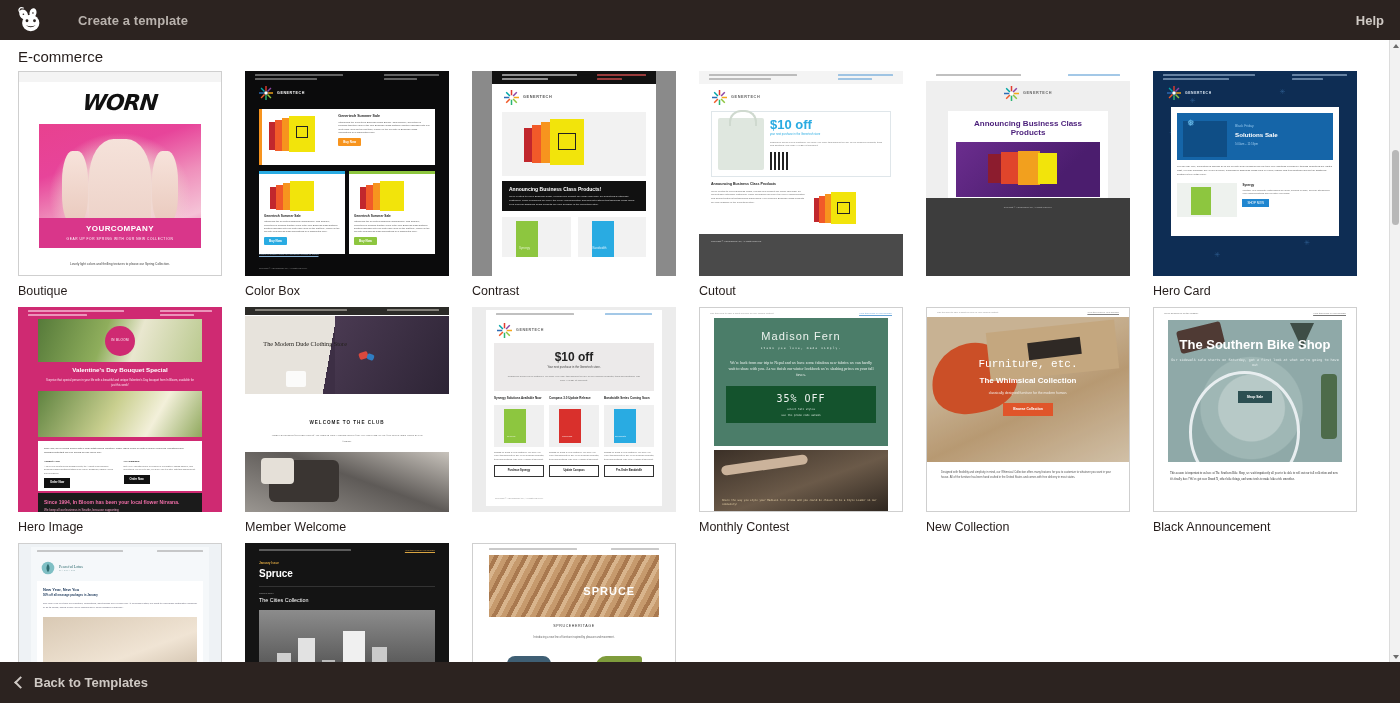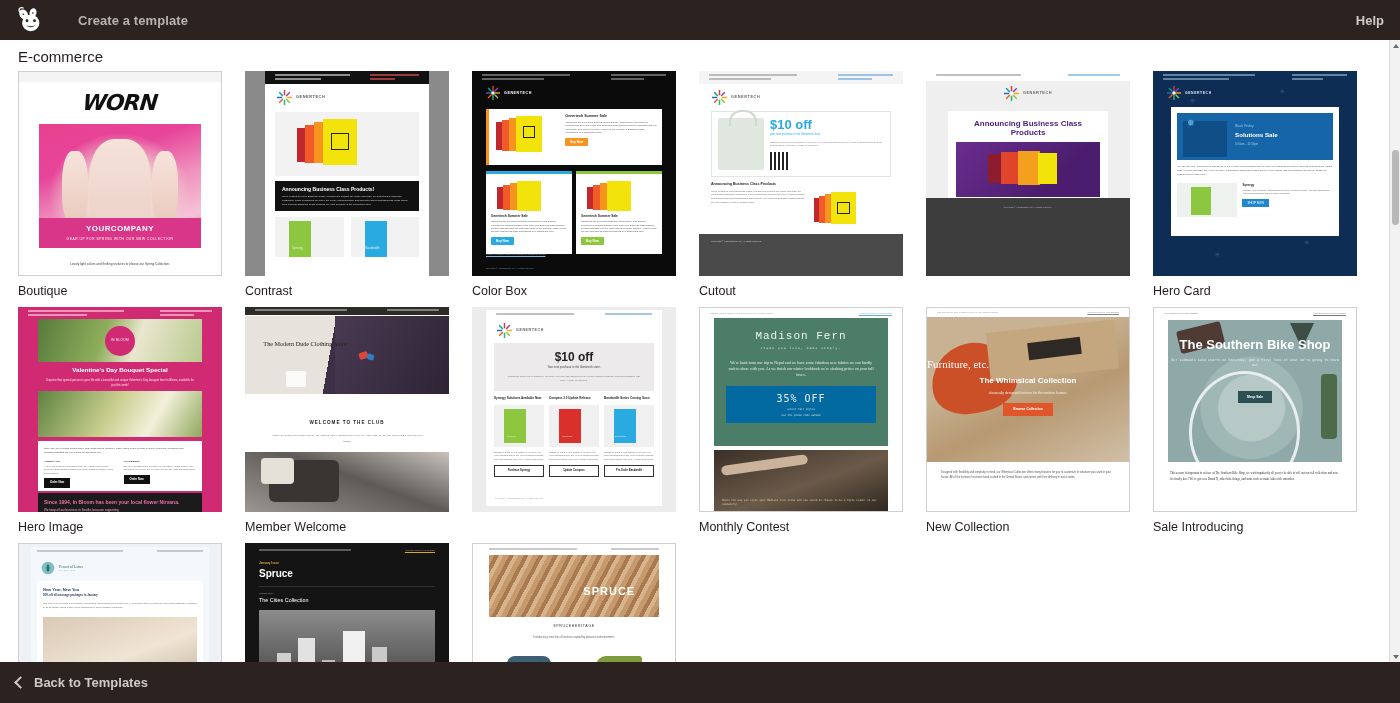--- a/index.html
+++ b/index.html
@@ -239,35 +239,35 @@
   
   .t-mono { background:#ececec; }
   .mo-sheet { position:absolute; left:14px; right:14px; top:3px; bottom:6px; background:#fff; }
   .mo-grey { background:#eceaea; text-align:center; padding:8px 6px; margin:0 8px; }
   .mo-off { font-size:12px; font-weight:bold; color:#222; line-height:1; }
   .mo-btn { border:1px solid #333; color:#222; font-size:2.6px; font-weight:bold; text-align:center; padding:3px 0; }
 
   
   .t-monthly { background:#fff; }
   .mc-green { position:absolute; left:14px; right:14px; top:10px; height:128px; background:#4b7d69; color:#edf3ef; text-align:center; }
-  .mc-title { font-family:Liberation Mono, monospace; font-size:11px; letter-spacing:1px; margin-top:11px; }
+  .mc-title { font-family:Liberation Sans, sans-serif; font-size:11px; letter-spacing:1px; margin-top:11px; }
   .mc-sub { font-family:"DejaVu Sans Mono", monospace; font-size:2.8px; letter-spacing:1.2px; margin-top:3px; }
   .mc-body { font-family:"Liberation Serif", serif; font-size:4px; margin:9px 14px 0; line-height:1.5; }
-  .mc-box { background:#0369a1; margin:8px 12px 0; padding:6px 0; }
+  .mc-box { background:#14532d; margin:8px 12px 0; padding:6px 0; }
   .mc-off { font-family:"DejaVu Sans Mono", monospace; font-size:10px; letter-spacing:1px; }
   .mc-photo { position:absolute; left:14px; right:14px; top:142px; bottom:0;
     background:linear-gradient(160deg,#3b3027,#6b5a49 55%,#2f2720); }
 
   
   .t-newcol { background:#fff; }
   .nc-photo { position:absolute; left:0; right:0; top:9px; height:145px;
     background: linear-gradient(155deg,#dcc5a4 0 35%,#c9a97f 60%,#e6d5bb 100%); overflow:hidden; }
   .nc-chair { position:absolute; left:2%; top:18%; width:42%; height:48%;
     background:#e0552a; border-radius:50% 50% 45% 45%/60% 60% 40% 40%; transform:rotate(-12deg); }
-  .nc-t1 { font-family:Liberation Serif, serif; font-size:11px; color:#fff; text-align:left; position:relative; margin-top:40px; }
+  .nc-t1 { font-family:Liberation Mono, monospace; font-size:11px; color:#fff; text-align:center; position:relative; margin-top:40px; }
   .nc-t2 { font-size:8px; color:#fff; font-weight:bold; text-align:center; position:relative; margin-top:4px; }
   .nc-t3 { font-size:3.4px; color:#f1ece6; text-align:center; position:relative; margin-top:4px; }
   .nc-btn { background:#e0552a; color:#fff; font-size:3.4px; font-weight:bold; padding:4px 10px; display:inline-block; position:relative; }
 
   
   .t-sale { background:#fff; }
   .sa-photo { position:absolute; left:14px; right:14px; top:12px; height:142px;
     background: radial-gradient(circle at 48% 62%, #b7c9c7 0 26%, #9fb7b5 27% 40%, #8fa9a8 41% 100%); overflow:hidden; }
   .sa-t { color:#fff; font-size:13px; font-weight:bold; text-align:center; position:relative; margin-top:18px; line-height:1.1; }
   .sa-sub { font-family:"DejaVu Sans Mono", monospace; color:#e6eeee; font-size:3.4px; text-align:center; position:relative; margin-top:6px; line-height:1.5;}
@@ -340,75 +340,20 @@
             </div>
           </div>
           <div class="bq-foot">Lovely light colors and thrilling textures to please our Spring Collection.</div>
         </div>
       </div>
       <div class="caption">Boutique</div>
     </div>
 
     <div class="cell">
       <div class="thumb noborder">
-        <div class="tw t-contrast">
-          <div class="ct-sheet">
-            <div class="ct-pre preheader">
-              <span style="width:52%">
-                  <span class="blurline"></span>
-                  <span class="blurline" style="width:62%"></span>
-                </span>
-              <span style="width:34%;color:#e55">
-                  <span class="blurline"></span>
-                  <span class="blurline" style="width:50%"></span>
-                </span>
-            </div>
-            <div style="display:flex;align-items:center;gap:4px;padding:6px 0 0 12px">
-              <svg width="15" height="15" viewBox="0 0 20 20">
-                <circle cx="10" cy="10" r="2.6" fill="#fff"></circle>
-                <rect x="9" y="0" width="2" height="7" fill="#e23b2e"></rect>
-                  <rect x="9" y="13" width="2" height="7" fill="#2bb673"></rect>
-                <rect x="0" y="9" width="7" height="2" fill="#2d6cb5"></rect>
-                  <rect x="13" y="9" width="7" height="2" fill="#f7a81b"></rect>
-                <rect x="9" y="0" width="2" height="7" fill="#8e46a5" transform="rotate(45 10 10)"></rect>
-                <rect x="9" y="13" width="2" height="7" fill="#f15a29" transform="rotate(45 10 10)"></rect>
-                <rect x="0" y="9" width="7" height="2" fill="#00a6a6" transform="rotate(45 10 10)"></rect>
-                <rect x="13" y="9" width="7" height="2" fill="#8dc63f" transform="rotate(45 10 10)"></rect>
-              </svg>
-              <span class="wordmark" style="font-size:3.8px;color:#555">GENERTECH</span>
-            </div>
-            <div style="margin:7px 10px 0;height:64px;background:#f2f2f2;position:relative">
-              <div style="position:absolute;left:22px;top:16px;width:11px;height:34px;background:#c1272d"></div>
-              <div style="position:absolute;left:30px;top:13px;width:12px;height:38px;background:#f15a29"></div>
-              <div style="position:absolute;left:39px;top:10px;width:12px;height:41px;background:#f7941e"></div>
-              <div style="position:absolute;left:48px;top:7px;width:34px;height:46px;background:#f2e40b"></div>
-              <div style="position:absolute;left:56px;top:21px;width:18px;height:17px;border:1.4px solid #222"></div>
-            </div>
-            <div class="ct-black" style="margin:5px 10px 0">
-              <div class="tt" style="font-size:5px;line-height:1.2">Announcing Business Class Products!</div>
-              <div style="font-size:2.5px;margin-top:3px;line-height:1.5;color:#ddd">We're excited to unveil Business Class, a brand new product line made especially for Genertech's enterprise customers. Large companies will enjoy the luxury communication and support features that Business Class offers. Four powerful Business Class products are now available in the Genertech store.</div>
-            </div>
-            <div style="display:flex;gap:7px;margin:6px 10px 0">
-              <div style="flex:1;height:40px;background:#f2f2f2;position:relative">
-                <div style="position:absolute;left:14px;top:4px;width:22px;height:36px;background:#8dc63f"></div>
-                <div style="position:absolute;left:17px;bottom:7px;color:#dff0c8;font-size:3px">Synergy</div>
-              </div>
-              <div style="flex:1;height:40px;background:#f2f2f2;position:relative">
-                <div style="position:absolute;left:14px;top:4px;width:22px;height:36px;background:#29abe2"></div>
-                <div style="position:absolute;left:15px;bottom:7px;color:#d5eefb;font-size:3px">Bandwidth</div>
-              </div>
-            </div>
-          </div>
-        </div>
-      </div>
-      <div class="caption">Contrast</div>
-    </div>
-
-    <div class="cell">
-      <div class="thumb noborder">
         <div class="tw t-colorbox">
           <div class="preheader" style="color:#9a9a9a">
             <span style="width:48%">
                 <span class="blurline"></span>
                 <span class="blurline" style="width:70%"></span>
               </span>
             <span style="width:30%">
                 <span class="blurline"></span>
                 <span class="blurline" style="width:60%"></span>
               </span>
@@ -465,20 +410,75 @@
             </div>
             <div class="tt" style="font-size:3.2px;color:#222;margin-top:3px">Genertech Summer Sale</div>
             <div style="font-size:2.3px;color:#555;margin-top:2px;line-height:1.45">Introducing the Genertech Business Class Bundle. This summer, Genertech is bundling together each of the four Business Class software solution packages into one multi-pack. Now for the first time, unlock up the full suite of Business Class applications for a discounted price.</div>
             <span class="cb-btn" style="background:#8dc63f;margin-top:3px">Buy Now</span>
           </div>
           <div style="position:absolute;left:14px;bottom:20px;font-size:2.4px;color:#8ab4d8;text-decoration:underline">Follow on Twitter   Follow on Facebook   Forward to Friend</div>
           <div style="position:absolute;left:14px;bottom:6px;font-size:2.2px;color:#8a8a8a">Copyright © YOURCOMPANY, All rights reserved.</div>
         </div>
       </div>
       <div class="caption">Color Box</div>
+    </div>
+
+    <div class="cell">
+      <div class="thumb noborder">
+        <div class="tw t-contrast">
+          <div class="ct-sheet">
+            <div class="ct-pre preheader">
+              <span style="width:52%">
+                  <span class="blurline"></span>
+                  <span class="blurline" style="width:62%"></span>
+                </span>
+              <span style="width:34%;color:#e55">
+                  <span class="blurline"></span>
+                  <span class="blurline" style="width:50%"></span>
+                </span>
+            </div>
+            <div style="display:flex;align-items:center;gap:4px;padding:6px 0 0 12px">
+              <svg width="15" height="15" viewBox="0 0 20 20">
+                <circle cx="10" cy="10" r="2.6" fill="#fff"></circle>
+                <rect x="9" y="0" width="2" height="7" fill="#e23b2e"></rect>
+                  <rect x="9" y="13" width="2" height="7" fill="#2bb673"></rect>
+                <rect x="0" y="9" width="7" height="2" fill="#2d6cb5"></rect>
+                  <rect x="13" y="9" width="7" height="2" fill="#f7a81b"></rect>
+                <rect x="9" y="0" width="2" height="7" fill="#8e46a5" transform="rotate(45 10 10)"></rect>
+                <rect x="9" y="13" width="2" height="7" fill="#f15a29" transform="rotate(45 10 10)"></rect>
+                <rect x="0" y="9" width="7" height="2" fill="#00a6a6" transform="rotate(45 10 10)"></rect>
+                <rect x="13" y="9" width="7" height="2" fill="#8dc63f" transform="rotate(45 10 10)"></rect>
+              </svg>
+              <span class="wordmark" style="font-size:3.8px;color:#555">GENERTECH</span>
+            </div>
+            <div style="margin:7px 10px 0;height:64px;background:#f2f2f2;position:relative">
+              <div style="position:absolute;left:22px;top:16px;width:11px;height:34px;background:#c1272d"></div>
+              <div style="position:absolute;left:30px;top:13px;width:12px;height:38px;background:#f15a29"></div>
+              <div style="position:absolute;left:39px;top:10px;width:12px;height:41px;background:#f7941e"></div>
+              <div style="position:absolute;left:48px;top:7px;width:34px;height:46px;background:#f2e40b"></div>
+              <div style="position:absolute;left:56px;top:21px;width:18px;height:17px;border:1.4px solid #222"></div>
+            </div>
+            <div class="ct-black" style="margin:5px 10px 0">
+              <div class="tt" style="font-size:5px;line-height:1.2">Announcing Business Class Products!</div>
+              <div style="font-size:2.5px;margin-top:3px;line-height:1.5;color:#ddd">We're excited to unveil Business Class, a brand new product line made especially for Genertech's enterprise customers. Large companies will enjoy the luxury communication and support features that Business Class offers. Four powerful Business Class products are now available in the Genertech store.</div>
+            </div>
+            <div style="display:flex;gap:7px;margin:6px 10px 0">
+              <div style="flex:1;height:40px;background:#f2f2f2;position:relative">
+                <div style="position:absolute;left:14px;top:4px;width:22px;height:36px;background:#8dc63f"></div>
+                <div style="position:absolute;left:17px;bottom:7px;color:#dff0c8;font-size:3px">Synergy</div>
+              </div>
+              <div style="flex:1;height:40px;background:#f2f2f2;position:relative">
+                <div style="position:absolute;left:14px;top:4px;width:22px;height:36px;background:#29abe2"></div>
+                <div style="position:absolute;left:15px;bottom:7px;color:#d5eefb;font-size:3px">Bandwidth</div>
+              </div>
+            </div>
+          </div>
+        </div>
+      </div>
+      <div class="caption">Contrast</div>
     </div>
 
     <div class="cell">
       <div class="thumb noborder">
         <div class="tw t-cutout">
           <div style="background:#f4f4f4" class="preheader">
             <span style="width:48%;color:#999">
                 <span class="blurline"></span>
                 <span class="blurline" style="width:70%"></span>
               </span>
@@ -841,21 +841,21 @@
             <div style="position:absolute;right:3%;top:38%;width:9%;height:46%;background:#4d6b4a;border-radius:4px"></div>
             <div class="sa-t">The Southern Bike Shop</div>
             <div class="sa-sub">Our sidewalk sale starts on Saturday, get a first look at what we're going to have out</div>
             <div style="text-align:center;margin-top:22px">
               <span class="sa-btn">Shop Sale</span>
             </div>
           </div>
           <div style="position:absolute;left:16px;right:16px;top:162px;font-family:'Liberation Serif',serif;font-size:3px;color:#333;line-height:2">This season is important to us here at The Southern Bike Shop, we wait impatiently all year to be able to roll out our fall collection and now it's finally here! We've got new Brand X, other bike things, and some tools to make bikes ride smoother.</div>
         </div>
       </div>
-      <div class="caption">Sale Introducing</div>
+      <div class="caption">Black Announcement</div>
     </div>
 
     <div class="cell">
       <div class="thumb" style="height:205px">
         <div class="tw t-lotus">
           <div class="pl-sheet">
             <div class="preheader" style="padding:3px 6px">
               <span style="width:52%;color:#aaa">
                   <span class="blurline"></span>
                 </span>

